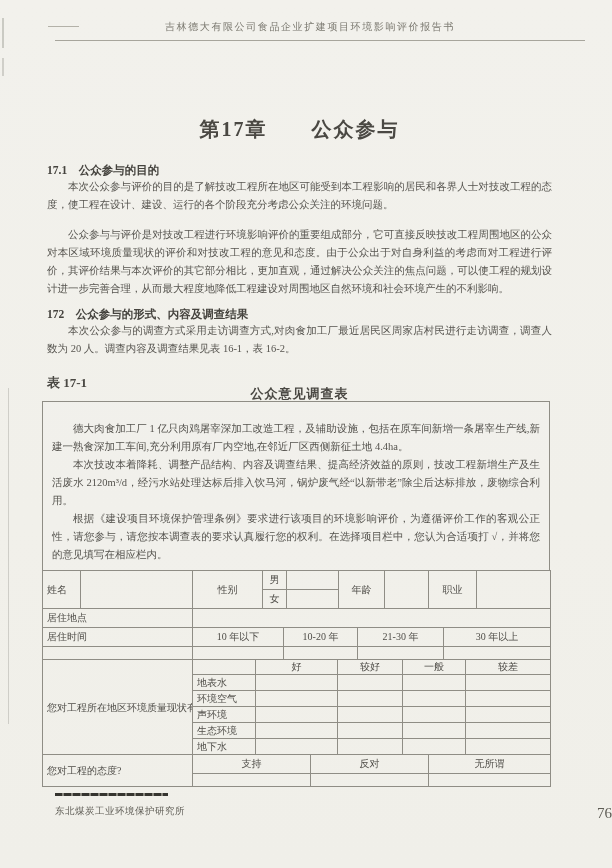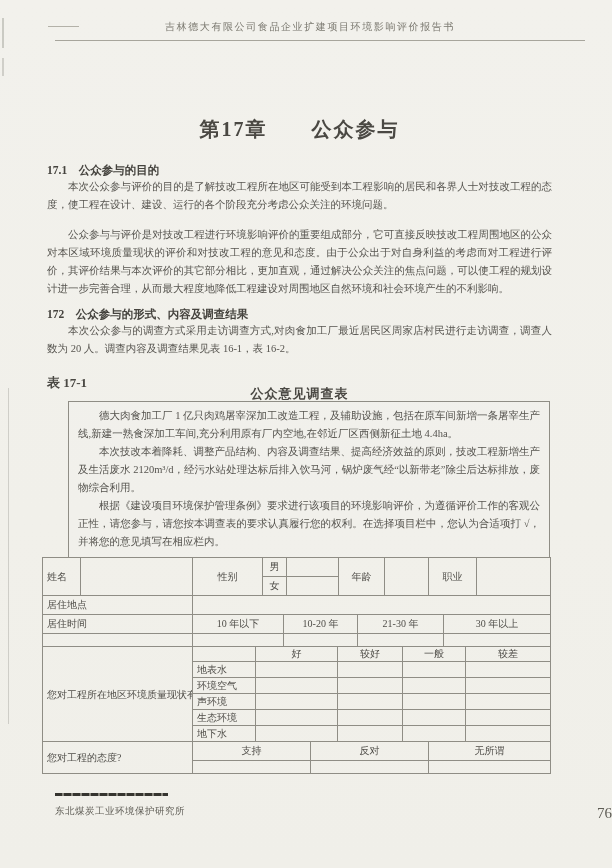--- a/index.html
+++ b/index.html
@@ -38,21 +38,21 @@
     font-size:10.5px; line-height:18px; text-align:justify;
     text-indent:21px; color:#56544f;
   }
   .p-first { margin-top:12px; }
 
   .table-caption { position:relative; margin-top:16px; height:18px; font-size:13px; font-weight:bold; color:#4a4843; }
   .caption-label { position:absolute; left:0; top:0; }
   .caption-title { position:absolute; left:0; top:11px; width:100%; text-align:center; letter-spacing:1px; }
 
   .survey-box { margin-top:9px; margin-left:-5px; width:508px; }
-  .intro { border:1px solid #8f8d85; padding:5px 9px 6px 9px; background:rgba(255,255,255,.06);margin-left:26px; }
+  .intro { border:1px solid #8f8d85; padding:18px 9px 6px 9px; background:rgba(255,255,255,.06); }
   .intro p { font-size:10.5px; line-height:18px; text-align:justify; text-indent:21px; color:#55534e; }
 
   table.grid { border-collapse:collapse; width:508px; table-layout:fixed; margin-top:-1px; }
   table.grid td {
     border:1px solid #8f8d85; font-size:10px; color:#4f4d48;
     padding:0 4px; height:19px; overflow:hidden; white-space:nowrap;
   }
   td.center { text-align:center; padding:0 1px; }
   td.blank  { padding:0; }
   tr.short td { height:13px; }

